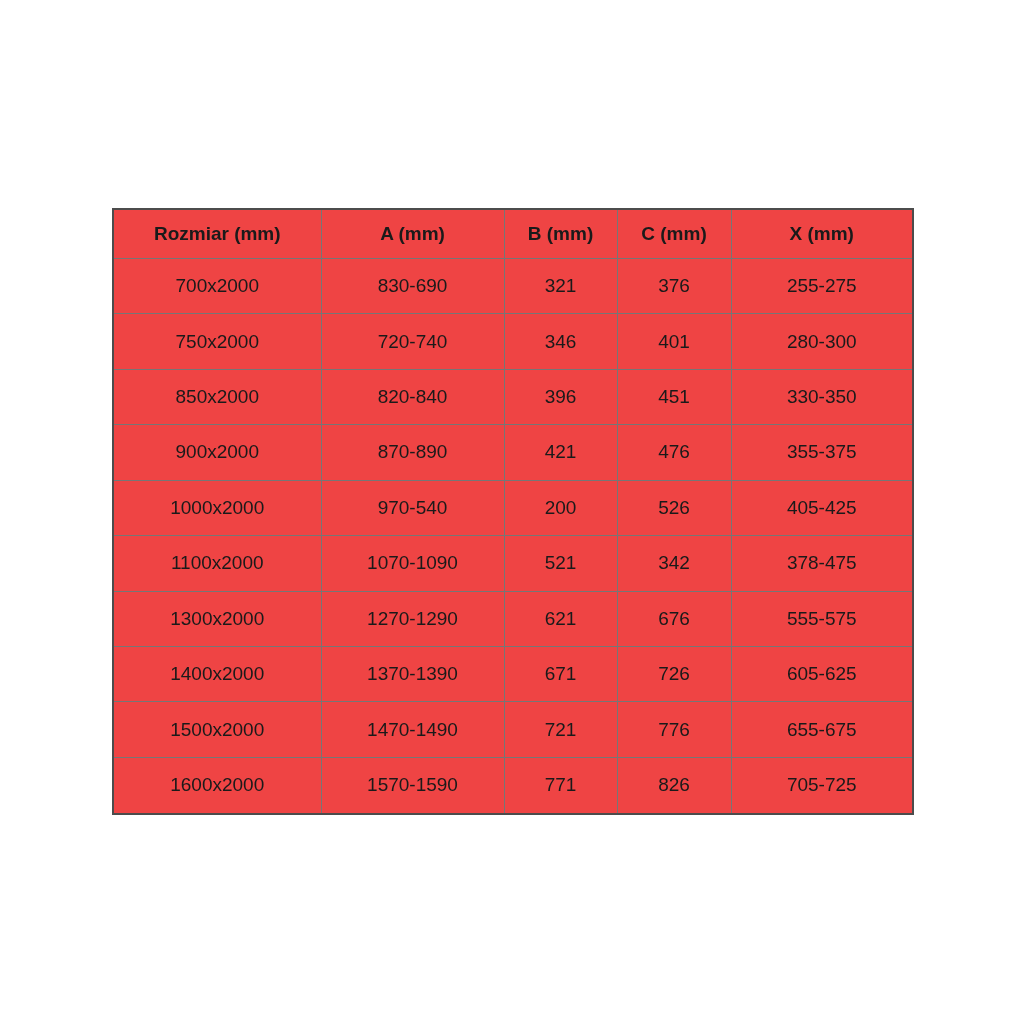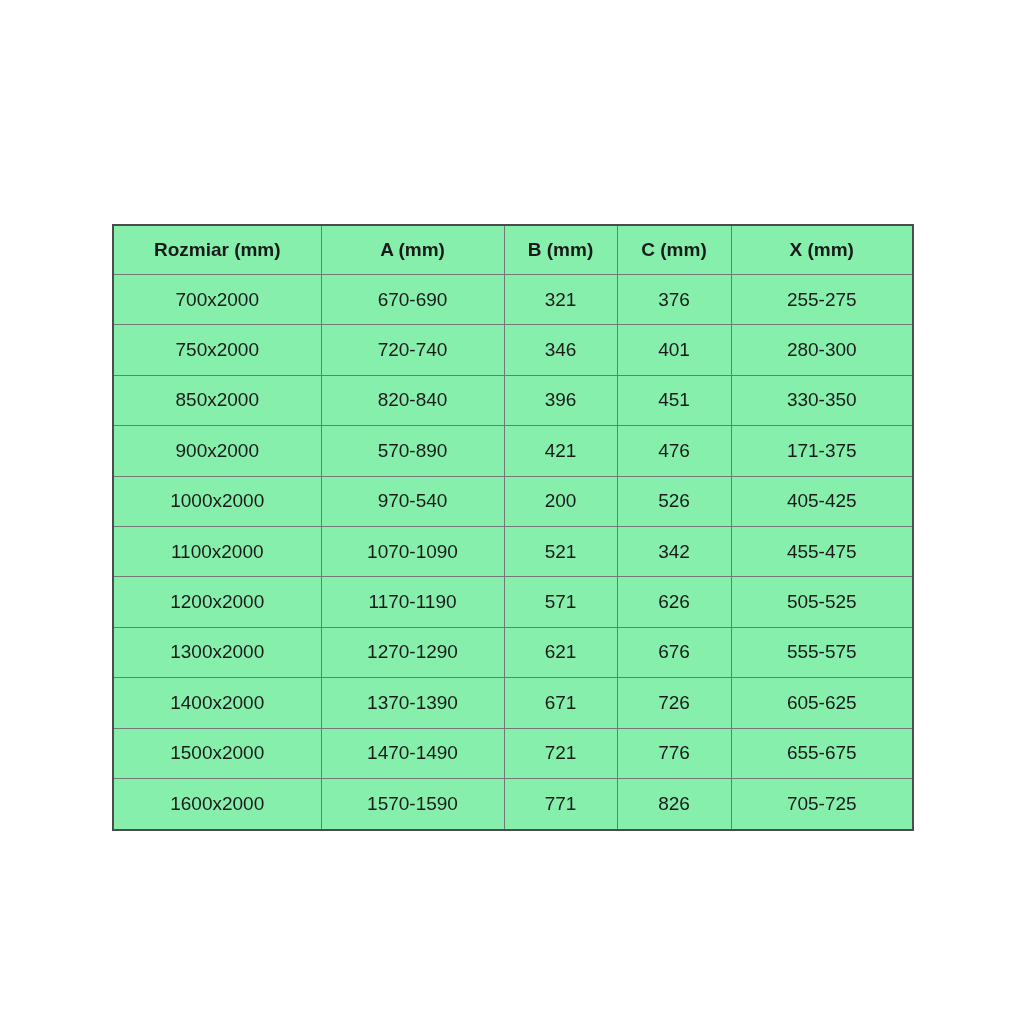--- a/index.html
+++ b/index.html
@@ -17,22 +17,21 @@
   }
   table.size-table {
     position: absolute;
     left: 112px;
     top: 208px;
     width: 800px;
     height: 607px;
     border-collapse: collapse;
     table-layout: fixed;
     border: 2px solid #4c4c4c;
-    background: #86efac;
-    margin-top: 16px;
+    background: #ef4444;
   }
   table.size-table th,
   table.size-table td {
     border: 1px solid #767676;
     text-align: center;
     vertical-align: middle;
     padding: 0;
     font-size: 19px;
     color: #1a1a1a;
     white-space: nowrap;
@@ -63,66 +62,59 @@
         <th>Rozmiar (mm)</th>
         <th>A (mm)</th>
         <th>B (mm)</th>
         <th>C (mm)</th>
         <th>X (mm)</th>
       </tr>
     </thead>
     <tbody>
       <tr>
         <td>700x2000</td>
-        <td>670-690</td>
+        <td>830-690</td>
         <td>321</td>
         <td>376</td>
         <td>255-275</td>
       </tr>
       <tr>
         <td>750x2000</td>
         <td>720-740</td>
         <td>346</td>
         <td>401</td>
         <td>280-300</td>
       </tr>
       <tr>
         <td>850x2000</td>
         <td>820-840</td>
         <td>396</td>
         <td>451</td>
         <td>330-350</td>
       </tr>
       <tr>
         <td>900x2000</td>
-        <td>570-890</td>
+        <td>870-890</td>
         <td>421</td>
         <td>476</td>
-        <td>171-375</td>
+        <td>355-375</td>
       </tr>
       <tr>
         <td>1000x2000</td>
         <td>970-540</td>
         <td>200</td>
         <td>526</td>
         <td>405-425</td>
       </tr>
       <tr>
         <td>1100x2000</td>
         <td>1070-1090</td>
         <td>521</td>
         <td>342</td>
-        <td>455-475</td>
-      </tr>
-      <tr>
-        <td>1200x2000</td>
-        <td>1170-1190</td>
-        <td>571</td>
-        <td>626</td>
-        <td>505-525</td>
+        <td>378-475</td>
       </tr>
       <tr>
         <td>1300x2000</td>
         <td>1270-1290</td>
         <td>621</td>
         <td>676</td>
         <td>555-575</td>
       </tr>
       <tr>
         <td>1400x2000</td>

